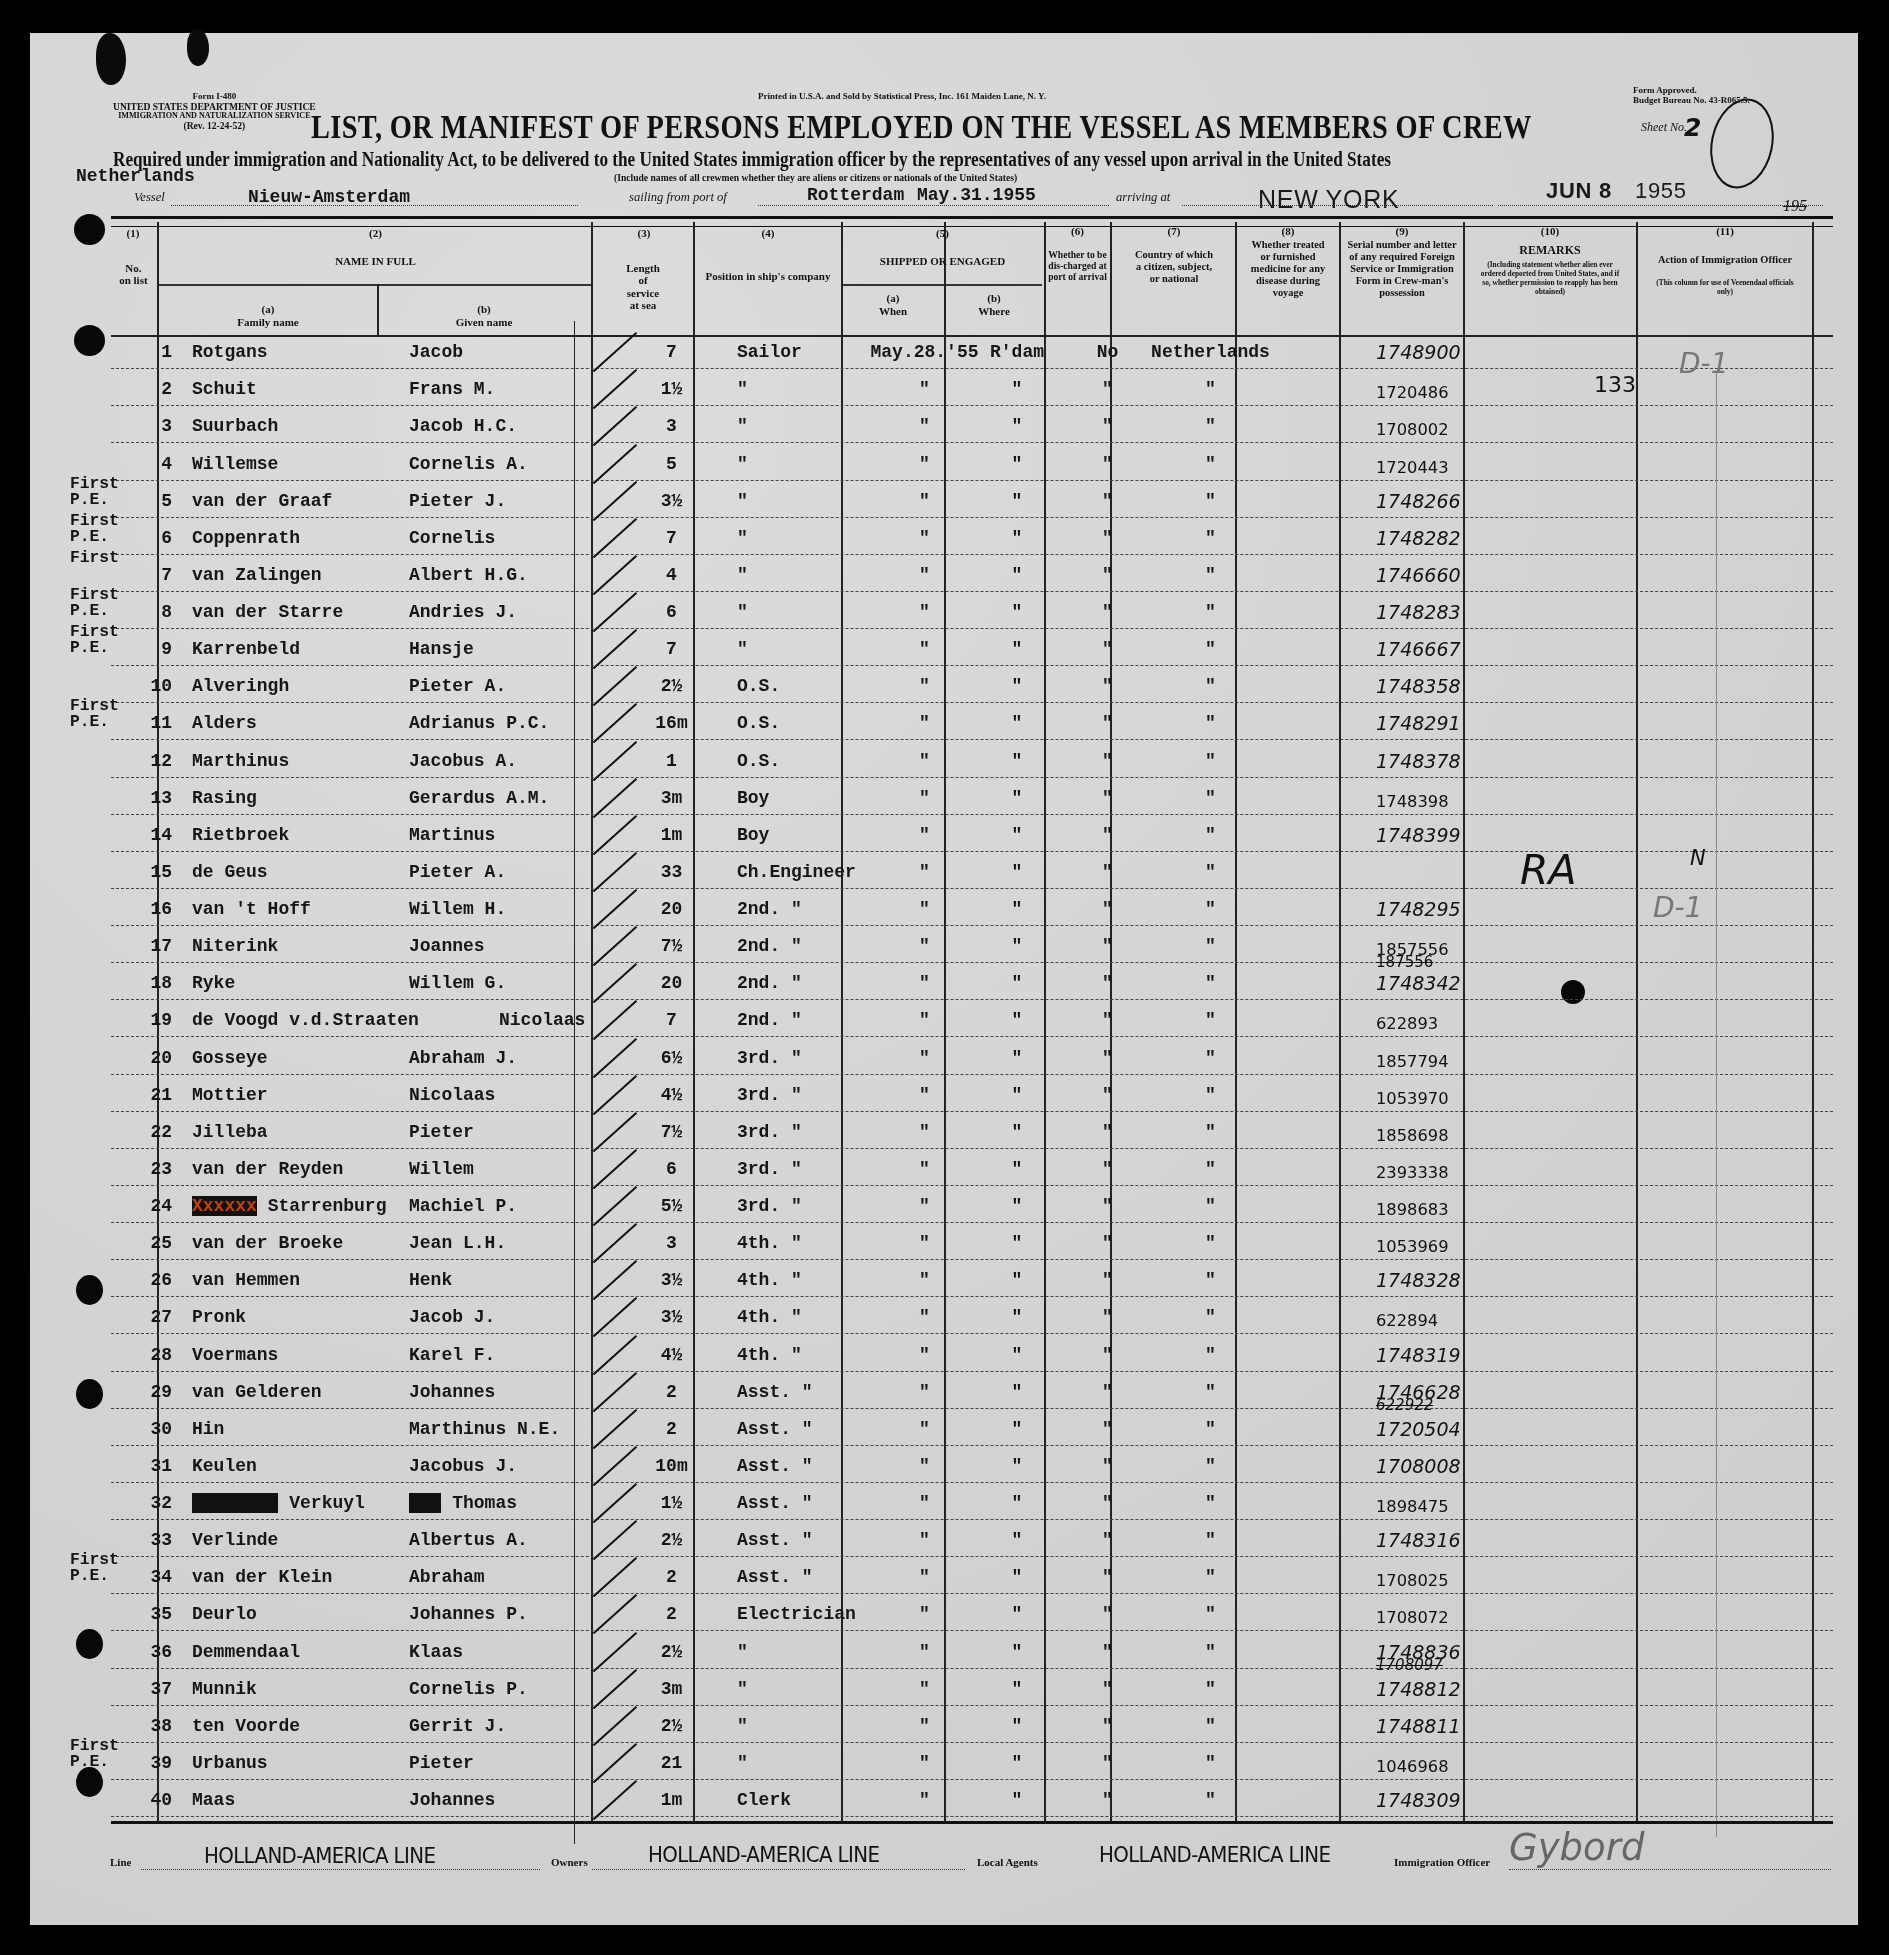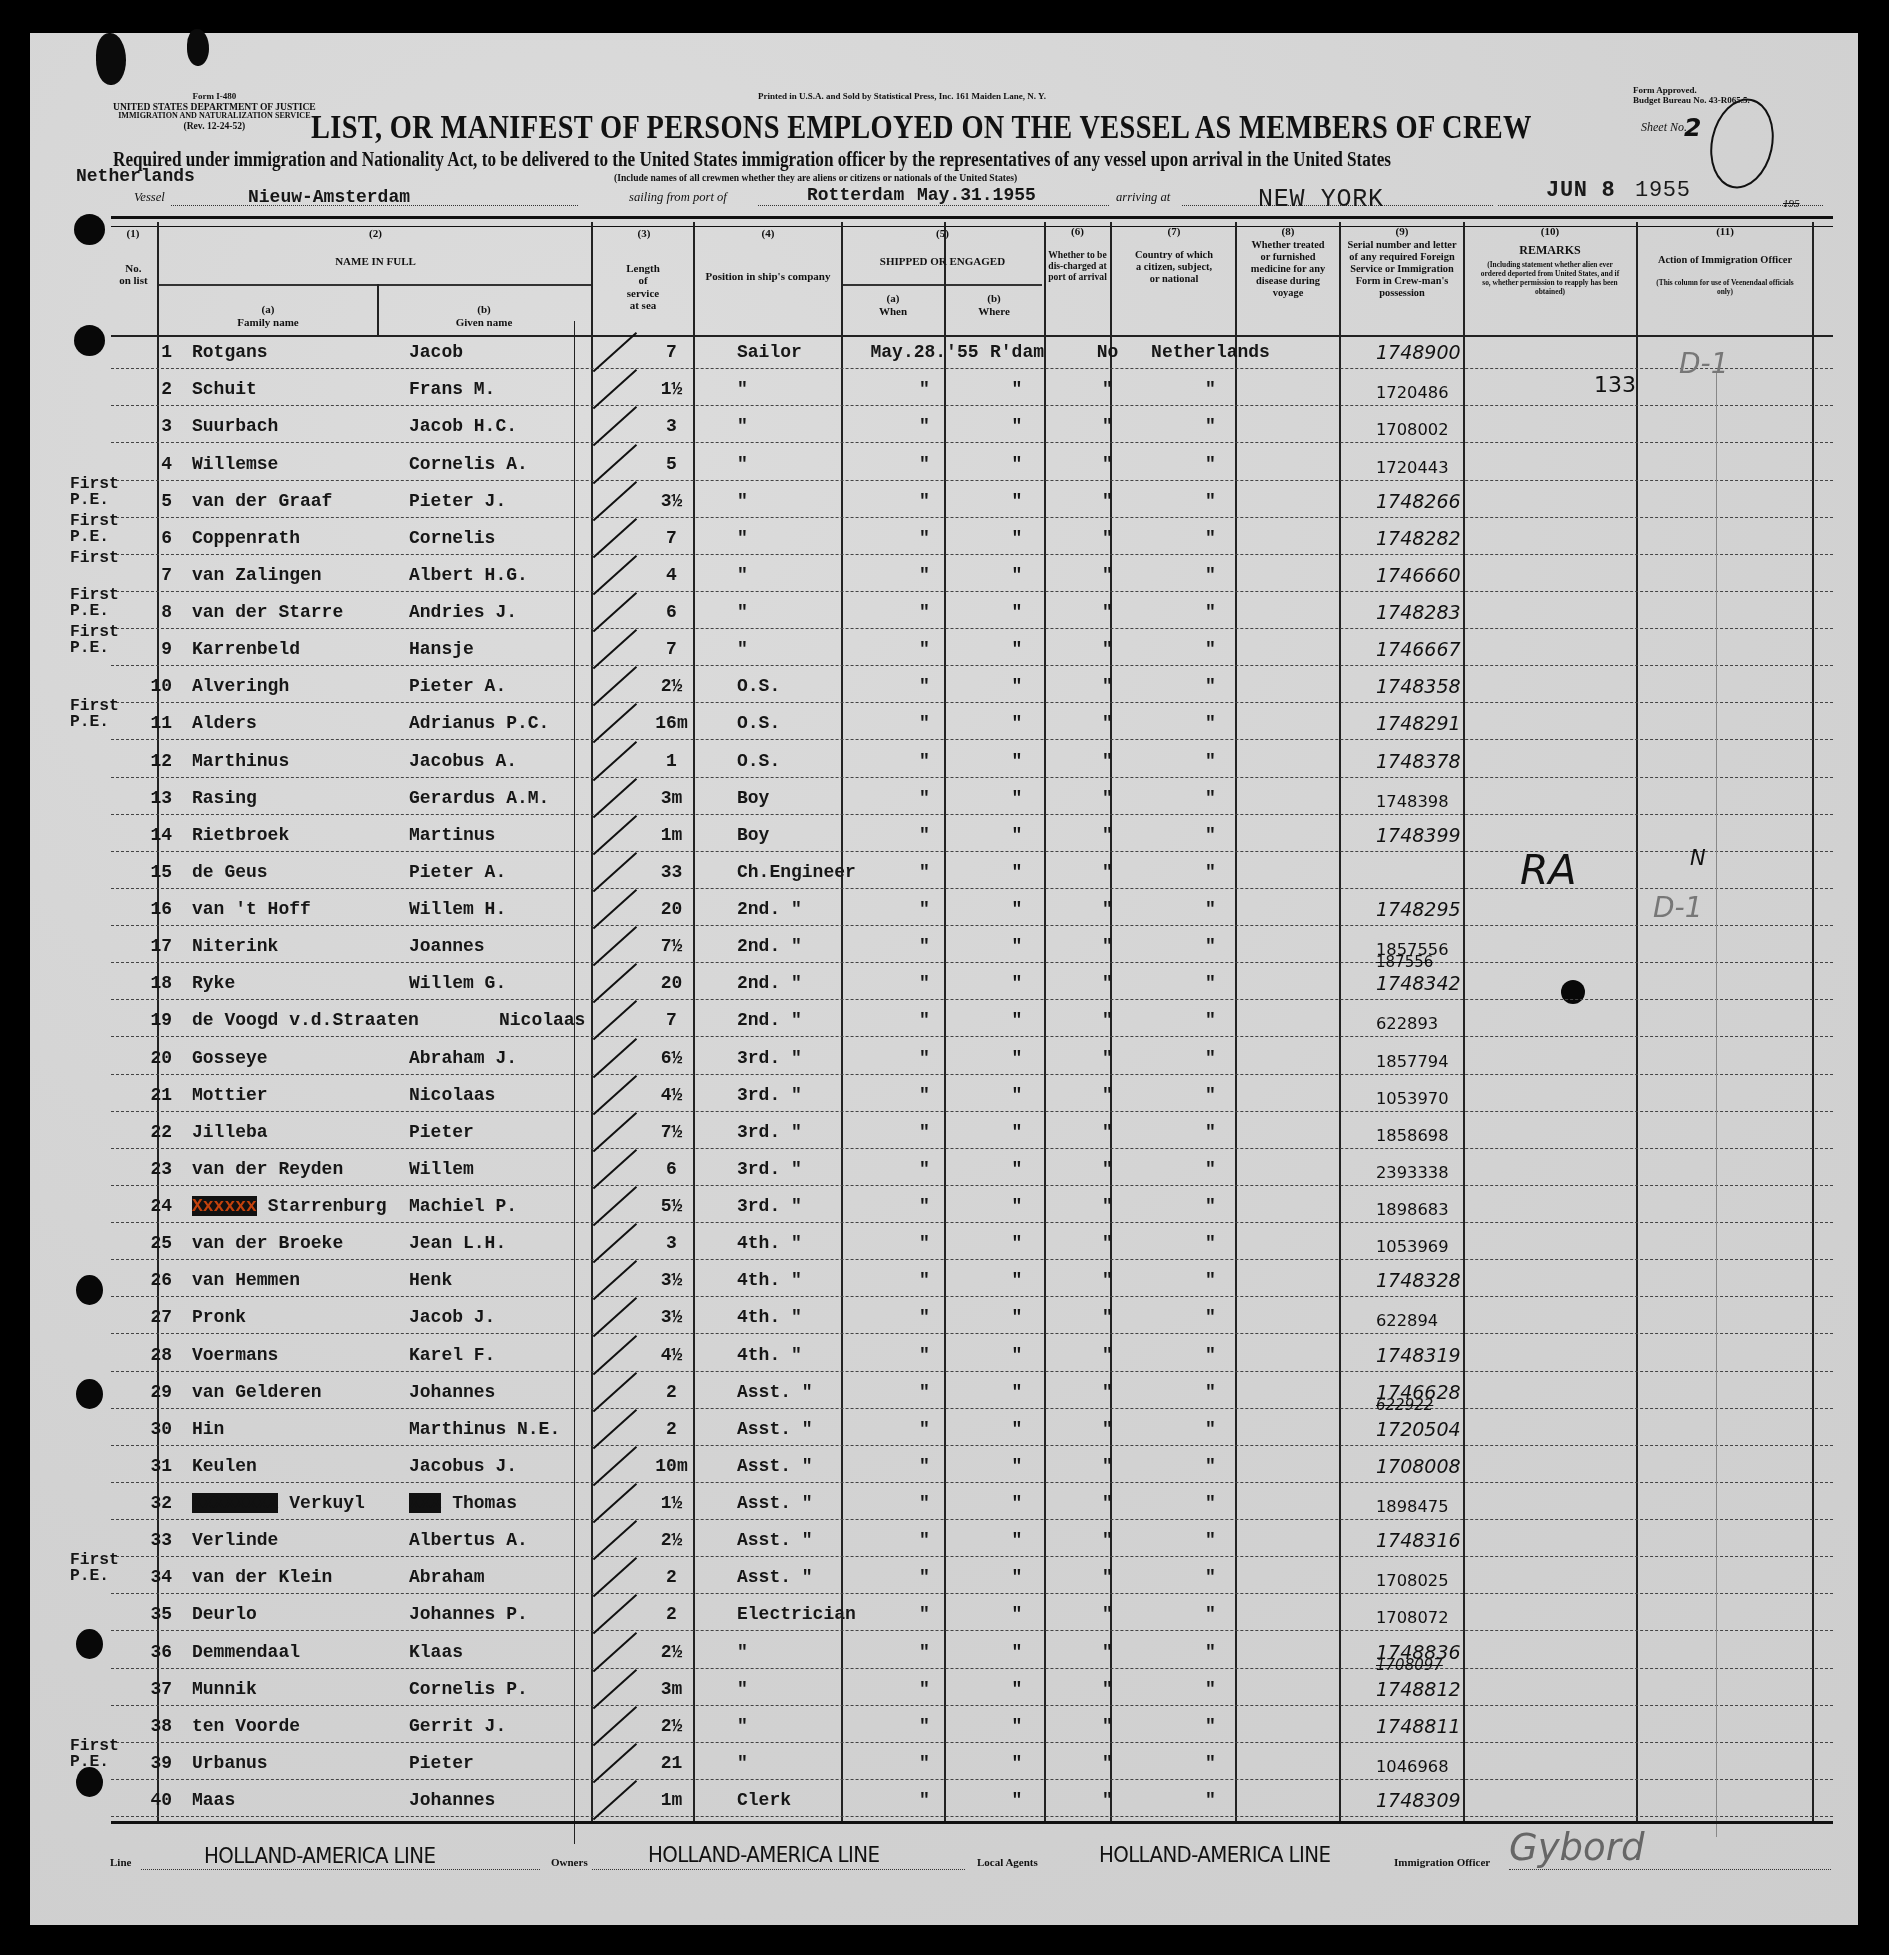--- a/index.html
+++ b/index.html
@@ -9,21 +9,21 @@
     font-family: "Liberation Serif", serif; color: #111;
   }
   .page {
     position: absolute; left: 30px; top: 33px; width: 1828px; height: 1892px;
     background: #d6d6d6;
     background-image: radial-gradient(circle at 30% 20%, #dcdcdc 0%, #d2d2d2 60%, #cdcdcd 100%);
   }
   .abs { position: absolute; white-space: nowrap; }
   .typed { font-family: "Liberation Mono", monospace; font-weight: bold; color: #161616; }
   .hand { font-family: "DejaVu Sans", sans-serif; font-style: italic; color: #111; }
-  .stamp { font-family: Liberation Mono, monospace; color: #1a1a1a; letter-spacing: 0.7px; }
+  .stamp { font-family: Liberation Sans, sans-serif; color: #1a1a1a; letter-spacing: 0.7px; }
   .hole { position: absolute; width: 31px; height: 31px; border-radius: 50%; background: #080808; }
   .blot { position: absolute; background: #0b0b0b; border-radius: 45% 55% 50% 50%; }
 
   
   .form-id { left: 83px; top: 59px; font-size: 9.6px; font-weight: bold; text-align: center; line-height: 9.6px; }
   .printed { left: 728px; top: 58px; font-size: 9px; font-weight: bold; }
   .approved { left: 1603px; top: 53px; font-size: 9px; font-weight: bold; line-height: 9.6px; }
   .title { left: 281px; top: 76px; font-size: 33px; font-weight: bold; letter-spacing: 0.4px; transform: scaleX(0.86); transform-origin: left; }
   .sheet-label { left: 1611px; top: 87px; font-size: 12px; font-style: italic; }
   .sheet-no { left: 1654px; top: 80px; font-size: 25px; font-weight: bold; font-style: italic; }
@@ -105,21 +105,21 @@
   <div class="abs lbl-italic" style="left:599px;top:157px;">sailing from port of</div>
   <div class="dots" style="left:728px;top:172px;width:351px;"></div>
   <div class="abs typed" style="left:777px;top:152px;font-size:18px;text-align:right;">Rotterdam</div>
   <div class="abs typed" style="left:887px;top:152px;font-size:18px;">May.31.1955</div>
   <div class="abs lbl-italic" style="left:1086px;top:157px;">arriving at</div>
   <div class="dots" style="left:1152px;top:172px;width:311px;"></div>
   <div class="abs stamp" style="left:1228px;top:152px;font-size:25px;">NEW YORK</div>
   <div class="dots" style="left:1468px;top:172px;width:325px;"></div>
   <div class="abs stamp" style="left:1516px;top:145px;font-size:22px;font-weight:bold;">JUN 8</div>
   <div class="abs stamp" style="left:1605px;top:145px;font-size:22px;">1955</div>
-  <div class="abs" style="left:1753px;top:164px;font-size:11px;font-style:italic;text-decoration:line-through;font-family:Liberation Serif, serif;">195</div>
+  <div class="abs" style="left:1753px;top:164px;font-size:16px;font-style:italic;text-decoration:line-through;font-family:Liberation Serif, serif;">195</div>
 
   <div class="table-top"></div>
   <div class="hdr-bottom"></div>
   <div class="sub-line" style="left:129px;top:251px;width:433px;"></div>
   <div class="sub-line" style="left:811px;top:251px;width:201px;"></div>
 
   <div id="col-lines">
       <div class="col-line" style="left: 127px; top: 189px; height: 1600px;"></div>
       <div class="col-line" style="left: 561px; top: 189px; height: 1600px;"></div>
       <div class="col-line" style="left: 663px; top: 189px; height: 1600px;"></div>

